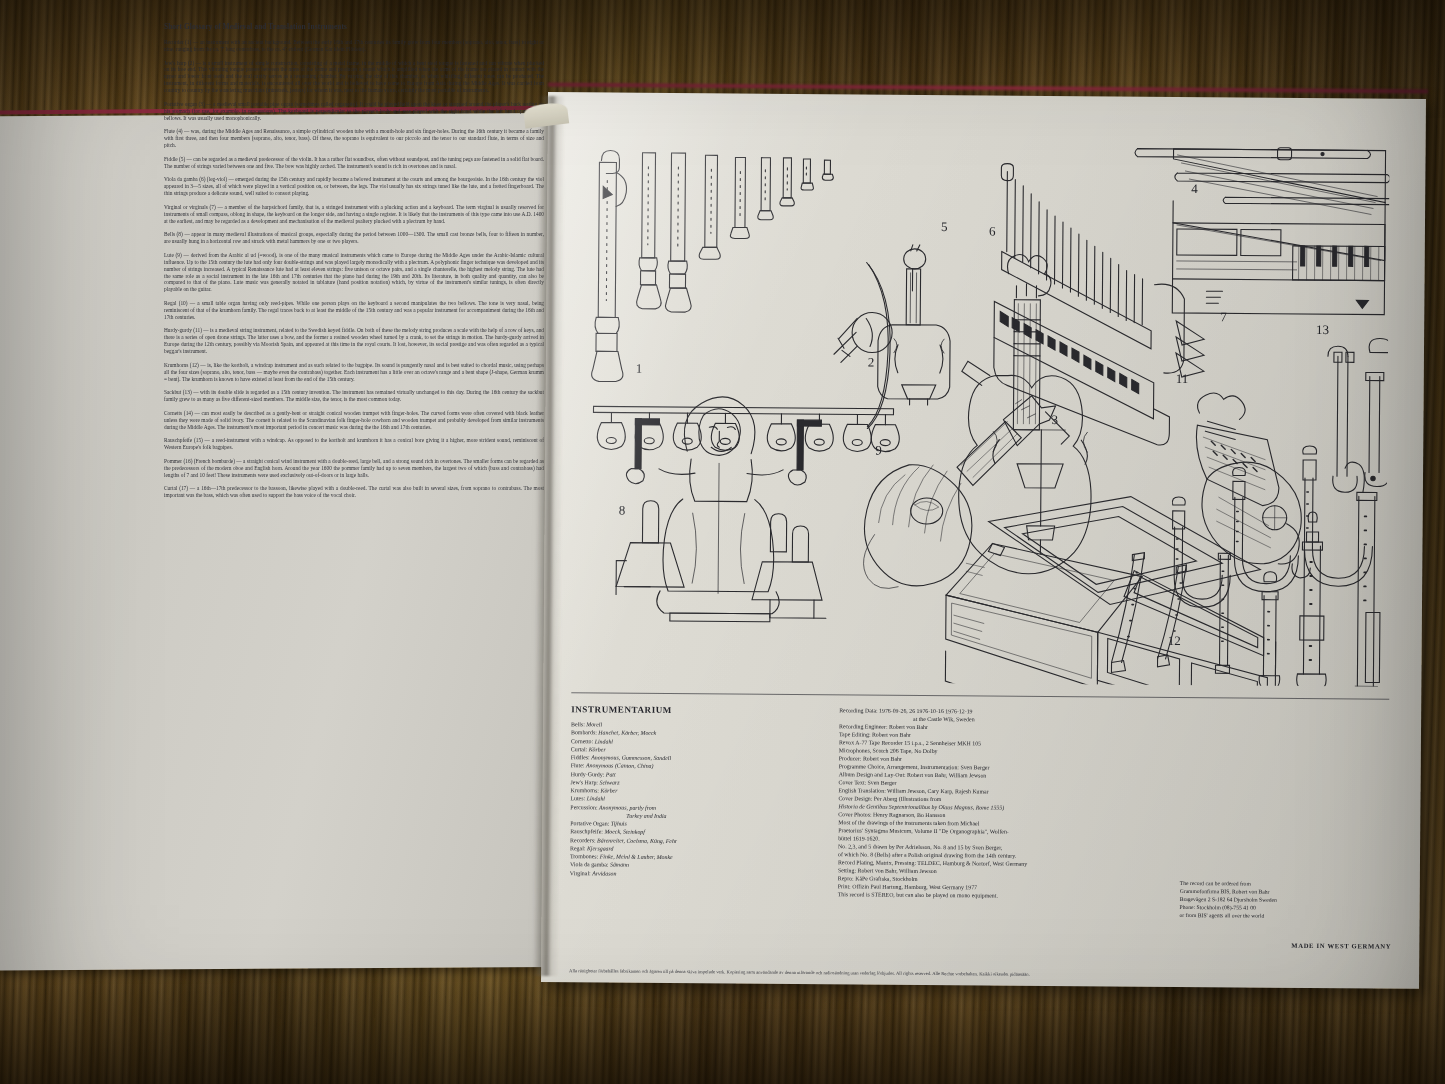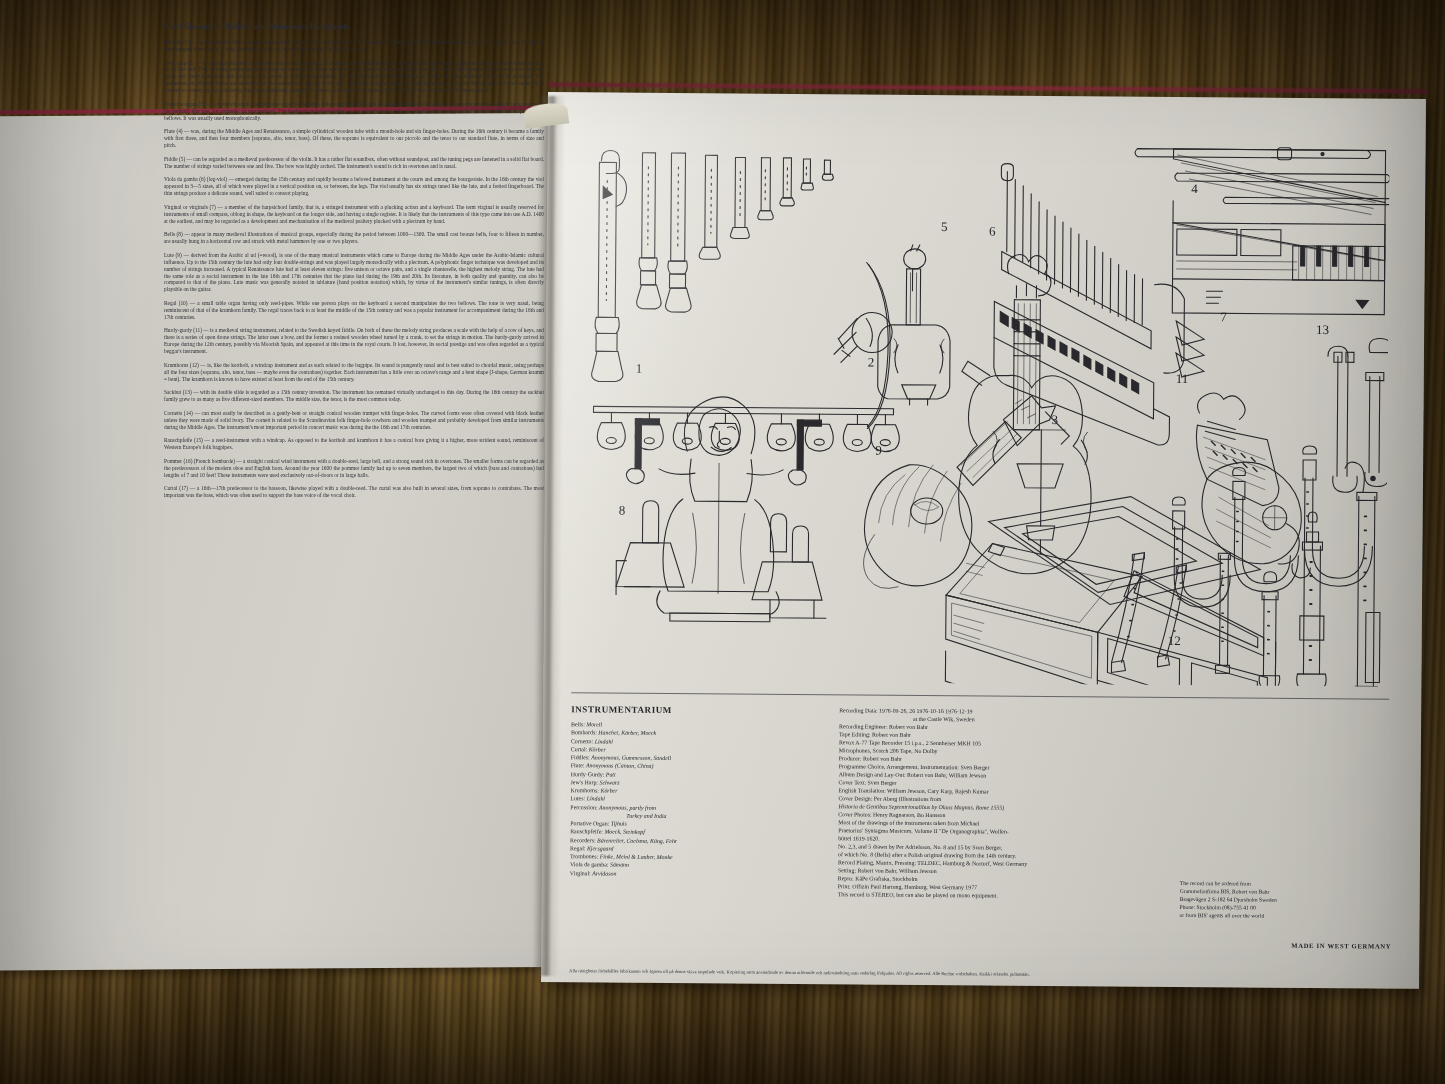--- a/index.html
+++ b/index.html
@@ -188,21 +188,21 @@
         <p>Viola da gamba (6) — uppstod under 1400-talet och blev snabbt ett omtyckt instrument vid hoven och bland borgerskapet.</p>
         <p>Virginal (7) — en medlem av cembalofamiljen, det vill säga ett stränginstrument med knäppmekanik och klaviatur.</p>
       </div>
     </div>
     <div class="sliver-edge"></div>
 
     <div class="page-left"></div>
     <div class="bind-red"></div>
 
     <div class="left-inner blurlayer">
-      <div class="left-title">Short Glossary of Medieval and Renaissance Instruments</div>
+      <div class="left-title">Short Glossary of Medieval and Translation Instruments</div>
       <div class="gl-entry">Recorder (1) — an instrument with an ancient background. Between the early 16th and 17th centuries its family grew from four members (soprano, alto, tenor, bass) to eight or nine, ranging from the ca. 7' long contrabass, to the ca. 4" exilent (German Gar klein Flötlein).</div>
       <div class="gl-entry">Jew's harp (2) — is a small instrument of simple construction, consisting of a metal frame, in the middle of which a bent steel tongue is fastened and can vibrate when plucked on its free end. This vibrating tongue passes between the arms of the frame and produces a sound which is amplified when the arms of the frame are placed in contact with the upper and lower front teeth and the oral cavity serves as a resonating chamber. By varying the size of this chamber, as when whistling, different tones can be produced. The instrument, in different forms and materials, is encountered all over the world and is believed to have come to Europe from Asia during the Middle Ages. It was carried from country to country by the wandering musicians (minstrels, jesters) for whom it was, next to the human voice, certainly the most portable of instruments.</div>
       <div class="gl-entry">Portative organ (3) — a medieval small portable pipe organ (sometimes called organetto). It could be played held upon the knee or strapped around the player's back resting on his stomach (for use, for example, in processions). The keyboard is perpendicular to the player's body and was played with the right hand while the left hand operated the bellows. It was usually used monophonically.</div>
       <div class="gl-entry">Flute (4) — was, during the Middle Ages and Renaissance, a simple cylindrical wooden tube with a mouth-hole and six finger-holes. During the 16th century it became a family with first three, and then four members (soprano, alto, tenor, bass). Of these, the soprano is equivalent to our piccolo and the tenor to our standard flute, in terms of size and pitch.</div>
       <div class="gl-entry">Fiddle (5) — can be regarded as a medieval predecessor of the violin. It has a rather flat soundbox, often without soundpost, and the tuning pegs are fastened in a solid flat board. The number of strings varied between one and five. The bow was highly arched. The instrument's sound is rich in overtones and is nasal.</div>
       <div class="gl-entry">Viola da gamba (6) (leg-viol) — emerged during the 15th century and rapidly became a beloved instrument at the courts and among the bourgeoisie. In the 16th century the viol appeared in 3—5 sizes, all of which were played in a vertical position on, or between, the legs. The viol usually has six strings tuned like the lute, and a fretted fingerboard. The thin strings produce a delicate sound, well suited to consort playing.</div>
       <div class="gl-entry">Virginal or virginals (7) — a member of the harpsichord family, that is, a stringed instrument with a plucking action and a keyboard. The term virginal is usually reserved for instruments of small compass, oblong in shape, the keyboard on the longer side, and having a single register. It is likely that the instruments of this type came into use A.D. 1400 at the earliest, and may be regarded as a development and mechanisation of the medieval psaltery plucked with a plectrum by hand.</div>
       <div class="gl-entry">Bells (8) — appear in many medieval illustrations of musical groups, especially during the period between 1000—1300. The small cast bronze bells, four to fifteen in number, are usually hung in a horizontal row and struck with metal hammers by one or two players.</div>
       <div class="gl-entry">Lute (9) — derived from the Arabic al ud (=wood), is one of the many musical instruments which came to Europe during the Middle Ages under the Arabic-Islamic cultural influence. Up to the 15th century the lute had only four double-strings and was played largely monodically with a plectrum. A polyphonic finger technique was developed and its number of strings increased. A typical Renaissance lute had at least eleven strings: five unison or octave pairs, and a single chanterelle, the highest melody string. The lute had the same role as a social instrument in the late 16th and 17th centuries that the piano had during the 19th and 20th. Its literature, in both quality and quantity, can also be compared to that of the piano. Lute music was generally notated in tablature (hand position notation) which, by virtue of the instrument's similar tunings, is often directly playable on the guitar.</div>
       <div class="gl-entry">Regal (10) — a small table organ having only reed-pipes. While one person plays on the keyboard a second manipulates the two bellows. The tone is very nasal, being reminiscent of that of the krumhorn family. The regal traces back to at least the middle of the 15th century and was a popular instrument for accompaniment during the 16th and 17th centuries.</div>

